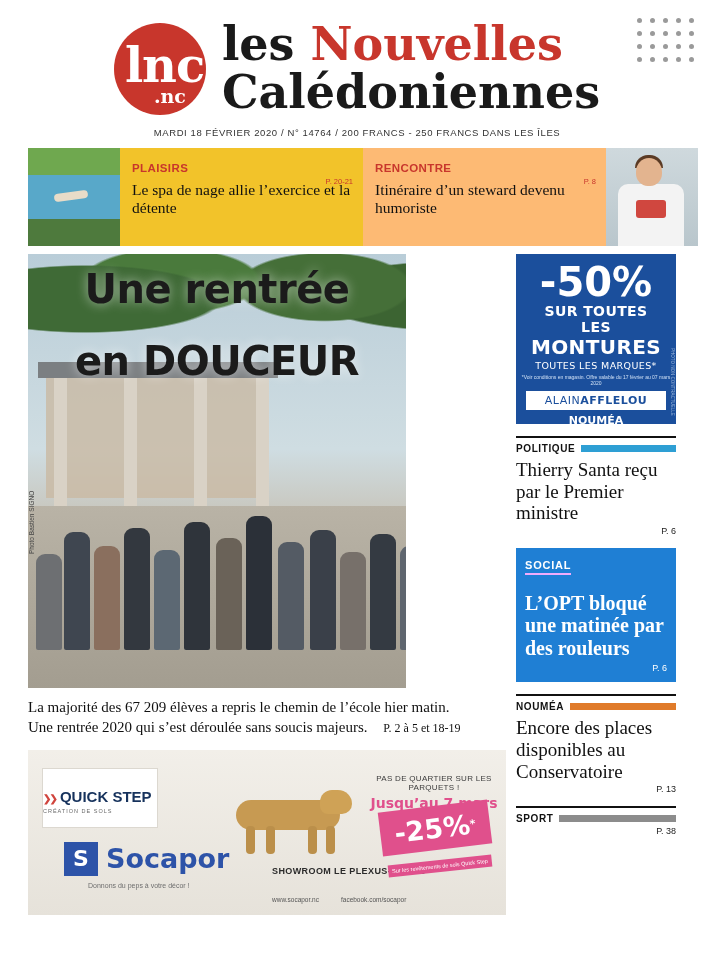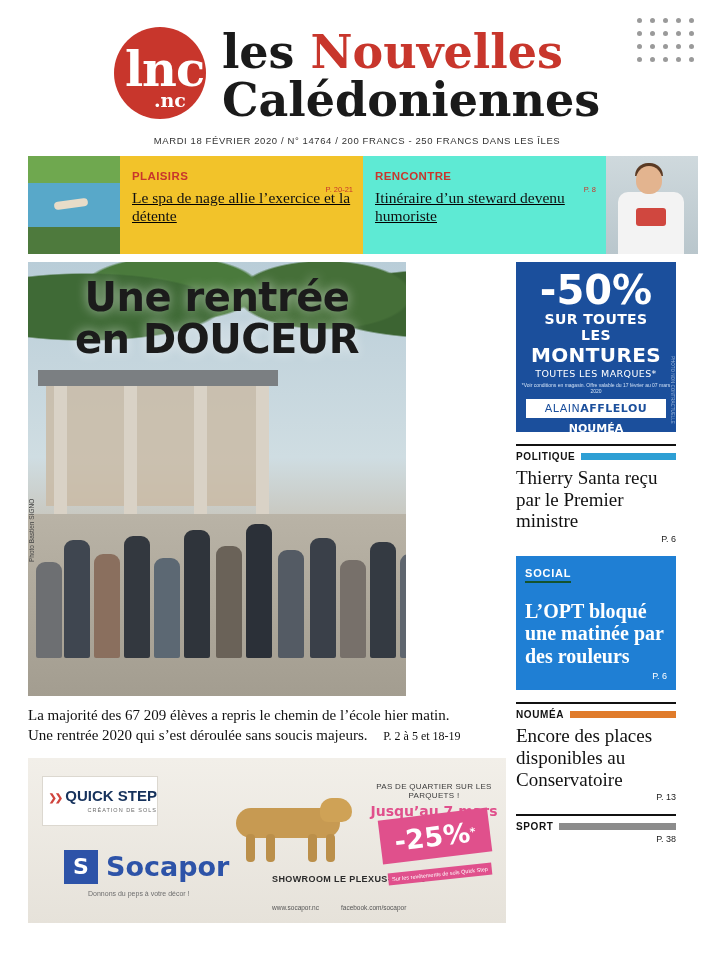--- a/index.html
+++ b/index.html
@@ -21,34 +21,34 @@
   .logo-row { display: flex; align-items: center; justify-content: center; gap: 16px; }
   .lnc-badge {
     width: 92px; height: 92px; border-radius: 50%;
     background: #c8362c; color: #fff; position: relative; flex: none;
     font-family: "DejaVu Serif", serif;
   }
   .lnc-badge .big { position: absolute; left: 11px; top: 18px; font-size: 48px; font-weight: bold;
                     letter-spacing: -1px; line-height: 1; }
   .lnc-badge .nc  { position: absolute; left: 40px; top: 62px; font-size: 19px; font-weight: bold; }
   .titleblock { text-align: left; }
-  .titleblock .l1 { font-family: "DejaVu Serif", serif; font-weight: bold; font-size: 46px; line-height: 0.98; margin-top: 8px; }
+  .titleblock .l1 { font-family: "DejaVu Serif", serif; font-weight: bold; font-size: 46px; line-height: 0.98; }
   .titleblock .l1 .les { color: #1a1a1a; }
   .titleblock .l1 .nouv { color: #c8362c; }
   .titleblock .l2 { font-family: "DejaVu Serif", serif; font-weight: bold; font-size: 46px;
                     color: #1a1a1a; line-height: 1.0; margin-top: 2px; }
   .dateline { text-align: center; font-size: 9.5px; letter-spacing: 0.6px; color: #333;
               margin-top: 12px; font-family: "Liberation Sans", sans-serif; }
 
   
   .teasers { display: flex; margin: 10px 28px 0 28px; height: 98px; gap: 0; }
-  .teaser { flex: 1; padding: 10px 4px 8px 12px; position: relative; text-decoration: underline; }
+  .teaser { flex: 1; padding: 10px 4px 8px 12px; position: relative; }
   .t-yellow { background: #f2c32a; }
   .t-grey1 { background: #e9e9e6; }
-  .t-grey2 { background: #5eead4; }
+  .t-grey2 { background: #fdba74; }
   .teaser .kicker { font-family: "Liberation Sans", sans-serif; font-weight: bold; font-size: 11.5px;
                     letter-spacing: 0.4px; color: #c8362c; display: inline-block; }
   .teaser .pg { font-family: "Liberation Sans", sans-serif; font-size: 7.5px; color: #c8362c;
                 position: absolute; right: 10px; top: 13px; margin-top: 16px; }
   .teaser .headline { font-size: 15.5px; line-height: 1.18; margin-top: 5px; color: #111; }
   .t-thumb { width: 92px; background: #4a7a43; flex: none; position: relative; overflow: hidden; }
   .t-thumb .water { position: absolute; inset: 0;
       background: linear-gradient(#6fa84f 0 28%, #58a8c9 28% 72%, #4e7a3d 72% 100%); }
   .t-thumb .swim { position: absolute; left: 26px; top: 44px; width: 34px; height: 8px;
       background: #e8dcc8; border-radius: 6px; transform: rotate(-8deg); }
@@ -80,33 +80,33 @@
   .lp-pillar { position: absolute; top: 124px; width: 13px; height: 130px; background: #d9d2c6; }
   .lp-ground { position: absolute; left: 0; top: 252px; width: 478px; height: 182px;
       background: linear-gradient(#b9b3a6, #a39d90); }
   .lp-crowd { position: absolute; left: 0; top: 236px; width: 478px; height: 160px; }
   .lp-crowd span { position: absolute; bottom: 0; width: 26px; border-radius: 9px 9px 2px 2px;
       background: #4a4f57; }
   .lead-title { position: absolute; left: 0; right: 0; top: 14px; text-align: center;
       font-family: "DejaVu Sans", sans-serif; font-weight: bold; color: #1b1b1b;
       font-size: 40px; line-height: 1.05; letter-spacing: -0.5px;
       text-shadow: 0 0 12px rgba(255,255,255,.55); }
-  .lead-title .l2 { display: block; }
+  .lead-title .l2 { display: block; margin-top: 30px; }
   .photo-credit { position: absolute; left: 0; top: 300px; transform: rotate(-90deg);
       transform-origin: left top; font-family: "Liberation Sans", sans-serif; font-size: 6.5px;
       color: #444; white-space: nowrap; }
 
   .lead-caption { margin-top: 10px; font-size: 15px; line-height: 1.32; color: #111; }
   .lead-caption .ref { font-size: 12px; margin-left: 12px; white-space: nowrap; }
 
   
   .bottom-ad { margin-top: 12px; width: 478px; height: 165px; position: relative;
       background: linear-gradient(#f2efe9, #e6e2da); overflow: hidden; }
-  .ad-qs { position: absolute; left: 14px; top: 18px; width: 116px; height: 50px;
-      background: #fff; border: 1px solid #dcd8d0; text-align: right; padding-top: 10px; }
+  .ad-qs { position: absolute; left: 14px; top: 18px; width: 116px; height: 60px;
+      background: #fff; border: 1px solid #dcd8d0; text-align: left; padding-top: 19px; }
   .ad-qs .qs1 { font-family: "Liberation Sans", sans-serif; font-weight: bold; font-size: 15px; color: #16325c; }
   .ad-qs .qs2 { font-family: "Liberation Sans", sans-serif; font-size: 5.5px; color: #6a6a6a; letter-spacing: 1px; margin-top: 3px; }
   .ad-qs .chev { color: #d0443d; font-size: 10px; letter-spacing: -2px; }
   .ad-cheetah { position: absolute; left: 188px; top: 30px; width: 150px; height: 74px; }
   .ad-cheetah .body { position: absolute; left: 20px; top: 20px; width: 104px; height: 30px;
       background: #c79a52; border-radius: 18px; }
   .ad-cheetah .head { position: absolute; left: 104px; top: 10px; width: 32px; height: 24px;
       background: #cfa256; border-radius: 12px 14px 10px 8px; }
   .ad-cheetah .leg { position: absolute; top: 46px; width: 9px; height: 28px; background: #bb8f4a; border-radius: 4px; }
   .ad-top-text { position: absolute; left: 330px; top: 24px; width: 152px; text-align: center; }
@@ -154,21 +154,21 @@
   .rule { height: 2px; background: #111; }
   .rkicker { display: flex; align-items: center; gap: 6px; margin-top: 5px; }
   .rkicker .lbl { font-family: "Liberation Sans", sans-serif; font-weight: bold; font-size: 10px;
       letter-spacing: .6px; color: #111; }
   .rkicker .bar { height: 7px; flex: 1; }
   .rtitle { font-size: 19px; line-height: 1.14; margin-top: 5px; color: #111; font-weight: normal; }
   .rpage { font-family: "Liberation Sans", sans-serif; font-size: 9px; text-align: right; color: #222; margin-top: 2px; }
 
   .blue-block { margin-top: 12px; background: #1f7fd4; color: #fff; padding: 7px 9px 9px 9px; }
   .blue-block .lbl { font-family: "Liberation Sans", sans-serif; font-weight: bold; font-size: 11px;
-      letter-spacing: .8px; border-bottom: 2px solid #14532d; display: inline-block; padding-bottom: 2px; }
+      letter-spacing: .8px; border-bottom: 2px solid #f0abfc; display: inline-block; padding-bottom: 2px; }
   .blue-block .t { font-family: Liberation Serif, serif; font-weight: bold; font-size: 20px;
       line-height: 1.12; margin-top: 17px; }
   .blue-block .pg { font-family: "Liberation Sans", sans-serif; font-size: 9px; text-align: right; margin-top: 4px; }
 </style>
 </head>
 <body>
 
 <div class="page">
 
   <div class="masthead">

